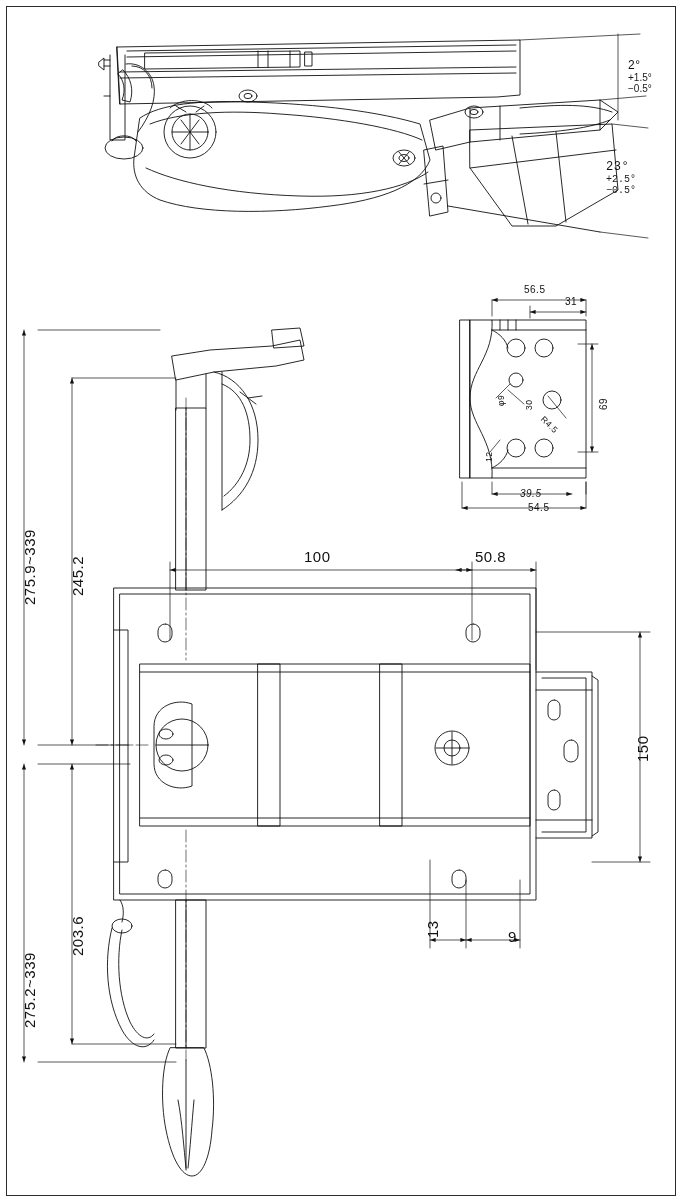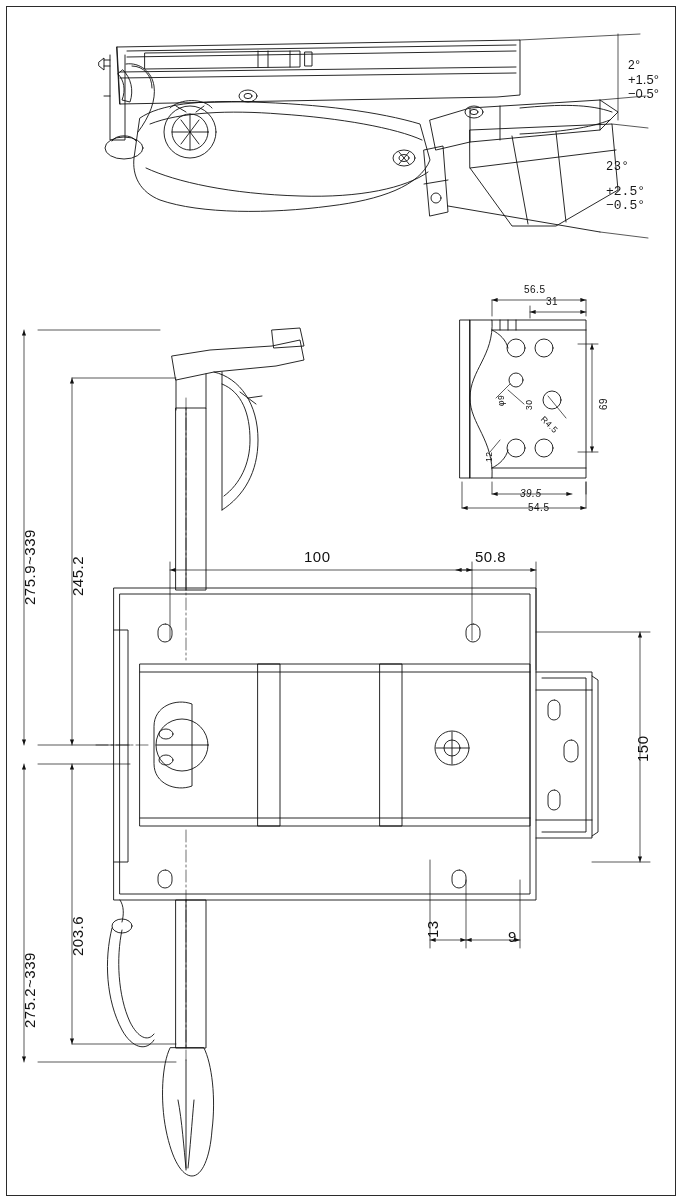--- a/index.html
+++ b/index.html
@@ -5,21 +5,21 @@
   html,body{margin:0;padding:0;background:#ffffff;}
   body{width:680px;height:1200px;position:relative;overflow:hidden;
        font-family:"Liberation Sans", sans-serif;color:#1a1a1a;}
   .sheet{position:absolute;inset:0;background:#fff;}
   .frame{position:absolute;left:6px;top:6px;width:668px;height:1188px;border:1px solid #2b2b2b;}
   svg{position:absolute;left:0;top:0;width:680px;height:1200px;overflow:visible;}
   .dimtxt{position:absolute;font-size:12.5px;letter-spacing:.5px;color:#111;white-space:nowrap;}
   .dimtxt.sm{font-size:10px;}
   .dimtxt.xs{font-size:8.5px;}
   .rot90{transform:rotate(-90deg);transform-origin:left top;}
-  .tol{position:absolute;font-size:13px;line-height:1.05;white-space:nowrap;}
+  .tol{position:absolute;font-size:10px;line-height:1.05;white-space:nowrap;}
   .tolwrap{position:absolute;}
 </style>
 </head>
 <body>
 
 <div class="sheet">
   <div class="frame"></div>
 
   <svg viewBox="0 0 680 1200">
     <defs>
@@ -247,26 +247,26 @@
   </svg>
 
   <div class="tolwrap" style="left:628px;top:58px;">
     <div class="dimtxt" style="position:static;font-size:12px;">2°</div>
     <div class="tol" style="position:static;margin-top:1px;">+1.5°</div>
     <div class="tol" style="position:static;">−0.5°</div>
   </div>
 
   <div class="tolwrap" style="left:606px;top:160px;font-family:Liberation Mono, monospace;">
     <div class="dimtxt" style="position:static;font-size:12px;">23°</div>
-    <div class="tol" style="position:static;margin-top:11px;">+2.5°</div>
+    <div class="tol" style="position:static;margin-top:1px;">+2.5°</div>
     <div class="tol" style="position:static;">−0.5°</div>
   </div>
 
   <div class="dimtxt sm" style="left:524px;top:284px;">56.5</div>
-  <div class="dimtxt sm" style="left:546px;top:296px;">31</div>
+  <div class="dimtxt sm" style="left:565px;top:296px;">31</div>
   <div class="dimtxt sm rot90" style="left:598px;top:410px;">69</div>
   <div class="dimtxt xs rot90" style="left:524px;top:410px;">30</div>
   <div class="dimtxt xs rot90" style="left:496px;top:406px;">φ9</div>
   <div class="dimtxt xs rot90" style="left:484px;top:462px;">12</div>
   <div class="dimtxt xs" style="left:546px;top:414px;transform:rotate(45deg);transform-origin:left top;">R4.5</div>
   <div class="dimtxt sm" style="left:520px;top:488px;font-style:italic;">39.5</div>
   <div class="dimtxt sm" style="left:528px;top:502px;">54.5</div>
 
   <div class="dimtxt" style="left:304px;top:548px;font-size:15px;">100</div>
   <div class="dimtxt" style="left:475px;top:548px;font-size:15px;">50.8</div>

